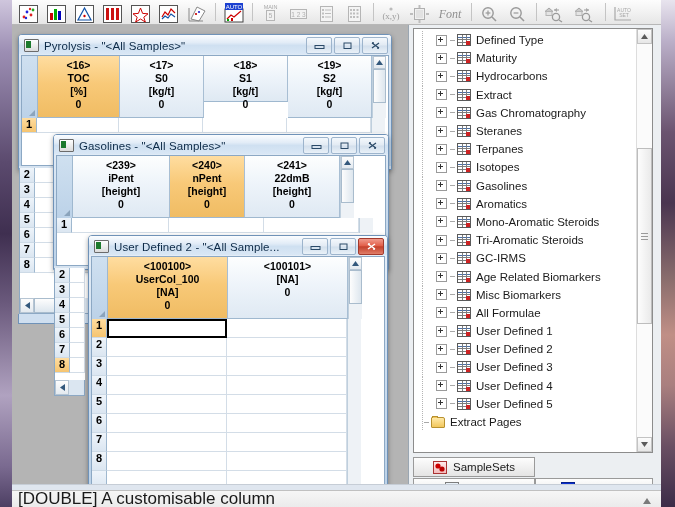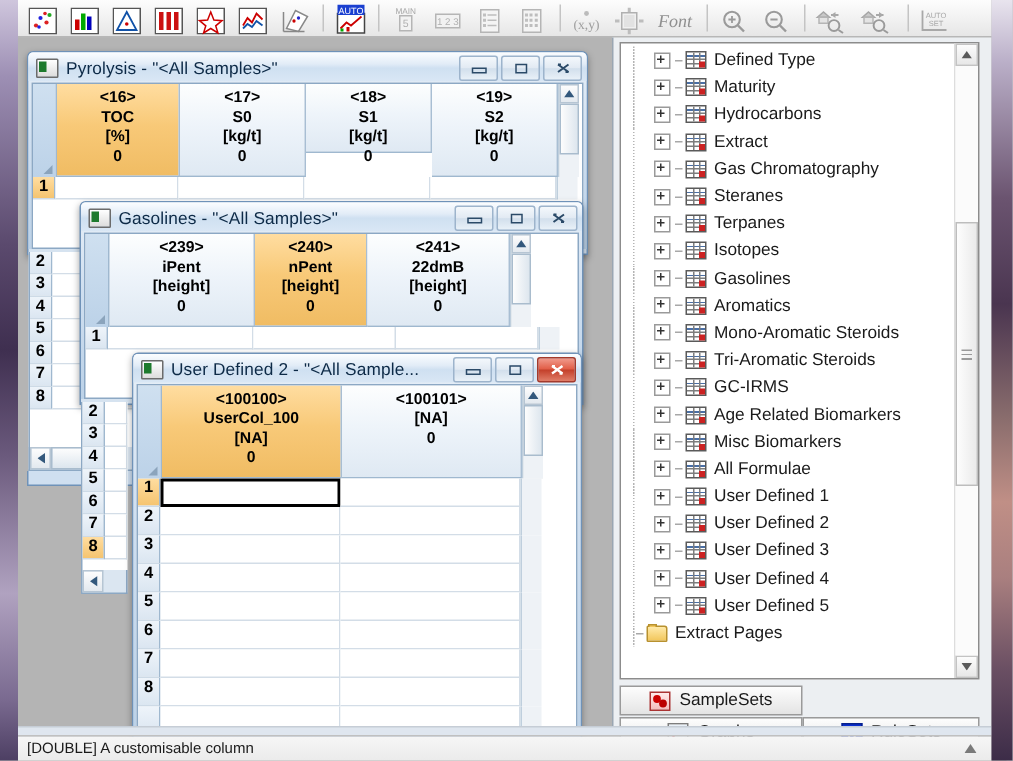--- a/index.html
+++ b/index.html
@@ -117,21 +117,21 @@
   
   .dockbtns{position:absolute;left:4px;top:432px;width:240px;height:44px;}
   .dbtn{position:absolute;height:20px;border:1px solid #9a9a9a;
     background:linear-gradient(180deg,#fdfdfd,#e4e4e4);
     display:flex;align-items:center;justify-content:center;gap:6px;box-sizing:border-box;font-size:11.5px;color:#1a1a1a;}
   .dbico{width:14px;height:13px;flex:none;position:relative;border:1px solid #7d7d7d;box-sizing:border-box;background:#fff;}
 
   
   .status{position:absolute;left:12px;top:490px;width:649px;height:17px;
     background:linear-gradient(180deg,#f6f6f6,#ebebeb);border-top:1px solid #c0c0c0;
-    display:flex;align-items:center;padding-left:6px;box-sizing:border-box;font-size:10px;color:#1a1a1a;}
+    display:flex;align-items:center;padding-left:6px;box-sizing:border-box;font-size:17px;color:#1a1a1a;}
   .status .grow{flex:1;}
   .statline{position:absolute;left:12px;top:484px;width:649px;height:6px;background:#dfe6ef;border-top:1px solid #c6cdd6;}
 </style>
 </head>
 <body>
 
 <div class="app-edge"></div>
 
 <div class="toolbar">
 

